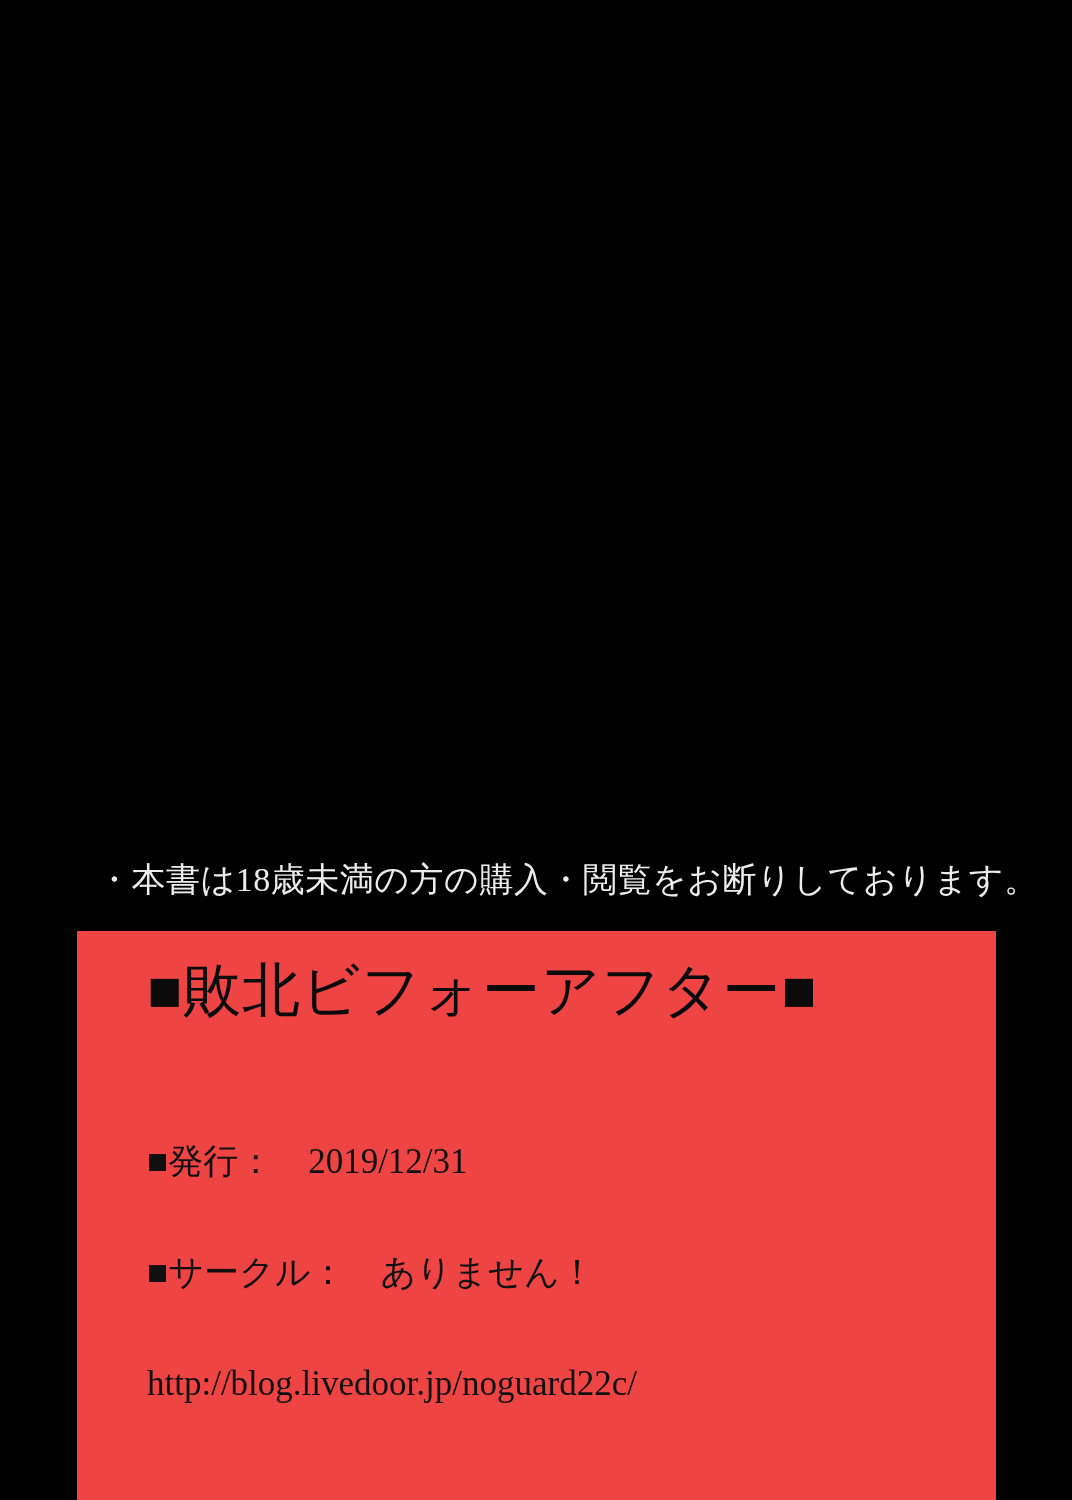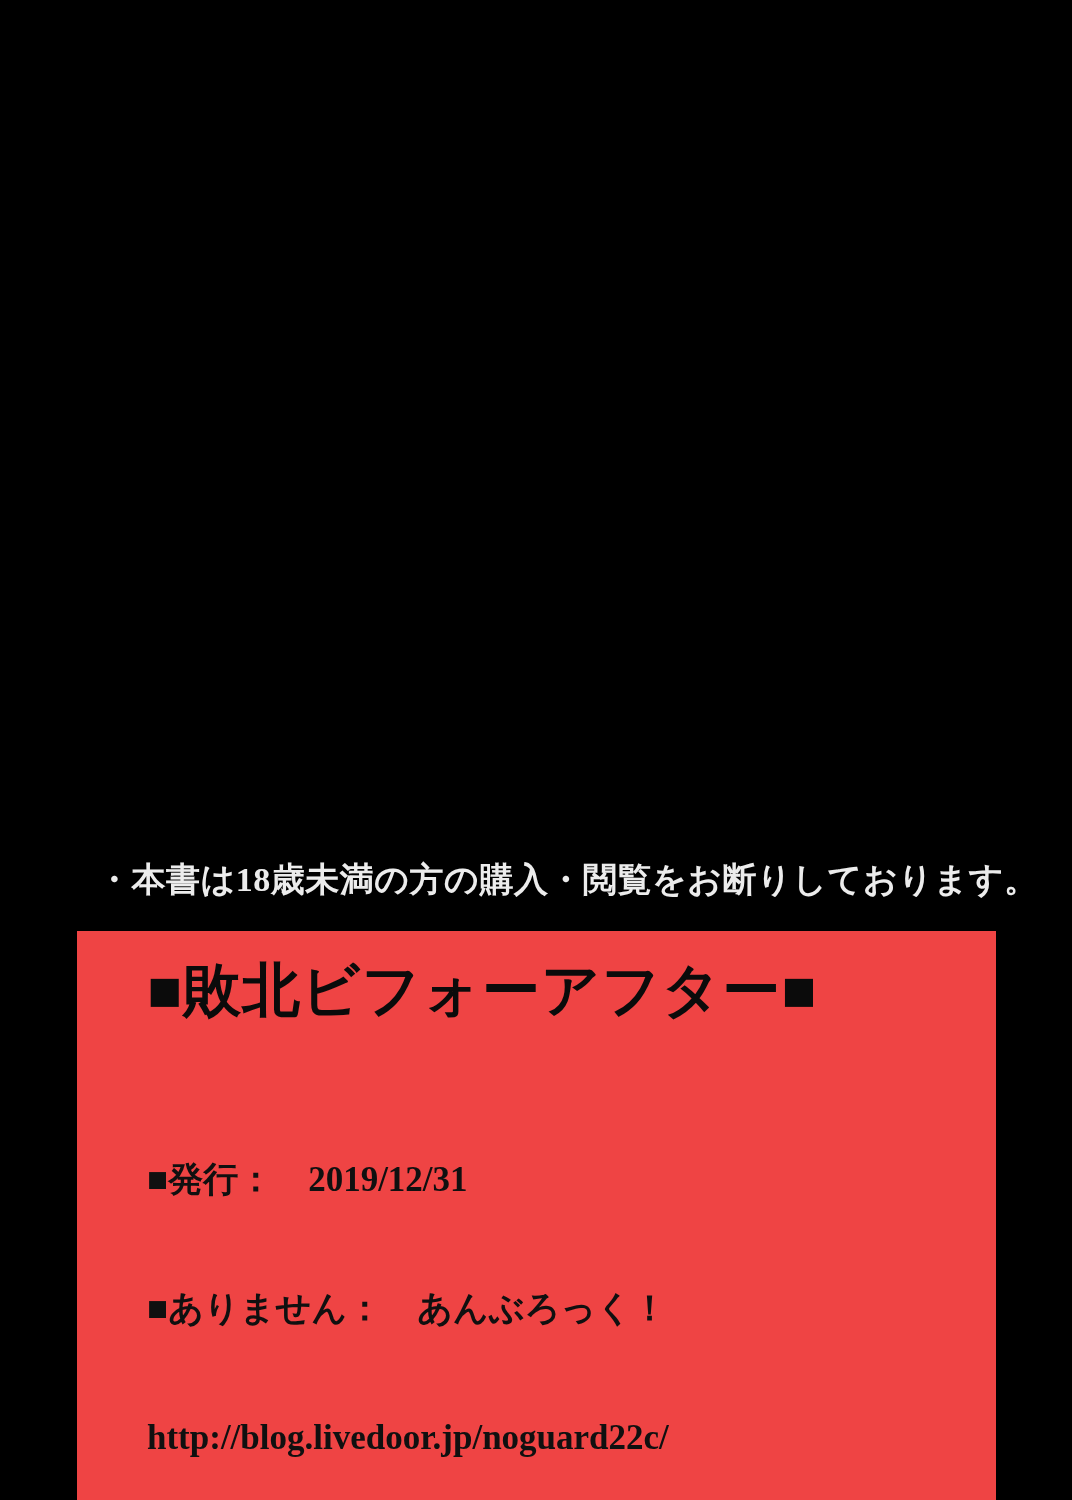--- a/index.html
+++ b/index.html
@@ -7,21 +7,20 @@
     padding: 0;
     background: #000000;
   }
   .page {
     position: relative;
     width: 1072px;
     height: 1500px;
     background: #000000;
     overflow: hidden;
     font-family: "Liberation Serif", "DejaVu Serif", serif;
-    font-weight: bold;
   }
   
   .disclaimer {
     position: absolute;
     left: 97px;
     top: 792px;
     width: 940px;
     color: #ececec;
     font-size: 34px;
     line-height: 35px;
@@ -53,39 +52,38 @@
     left: 70px;
     top: 138px;
     width: 840px;
     font-size: 35px;
     line-height: 37px;
     white-space: pre;
     color: #101010;
   }
   .colophon-lines .line {
     height: 37px;
-    margin-top: 18px;
   }
 </style>
 </head>
 <body>
 
 <div class="page">
 
   <div class="disclaimer">
     <div class="line">・本書は18歳未満の方の購入・閲覧をお断りしております。</div>
     <div class="line">・本書はあらゆる犯罪行為を肯定・助長するものでは</div>
     <div class="line">ありません。</div>
   </div>
 
   <div class="colophon-box">
     <div class="colophon-title">■敗北ビフォーアフター■</div>
     <div class="colophon-lines">
       <div class="line">■発行：　2019/12/31</div>
-      <div class="line">■ありません：　あんぶろっく！</div>
+      <div class="line">■サークル：　ありません！</div>
       <div class="line">http://blog.livedoor.jp/noguard22c/</div>
       
       
       
       
     </div>
   </div>
 
 </div>
 

